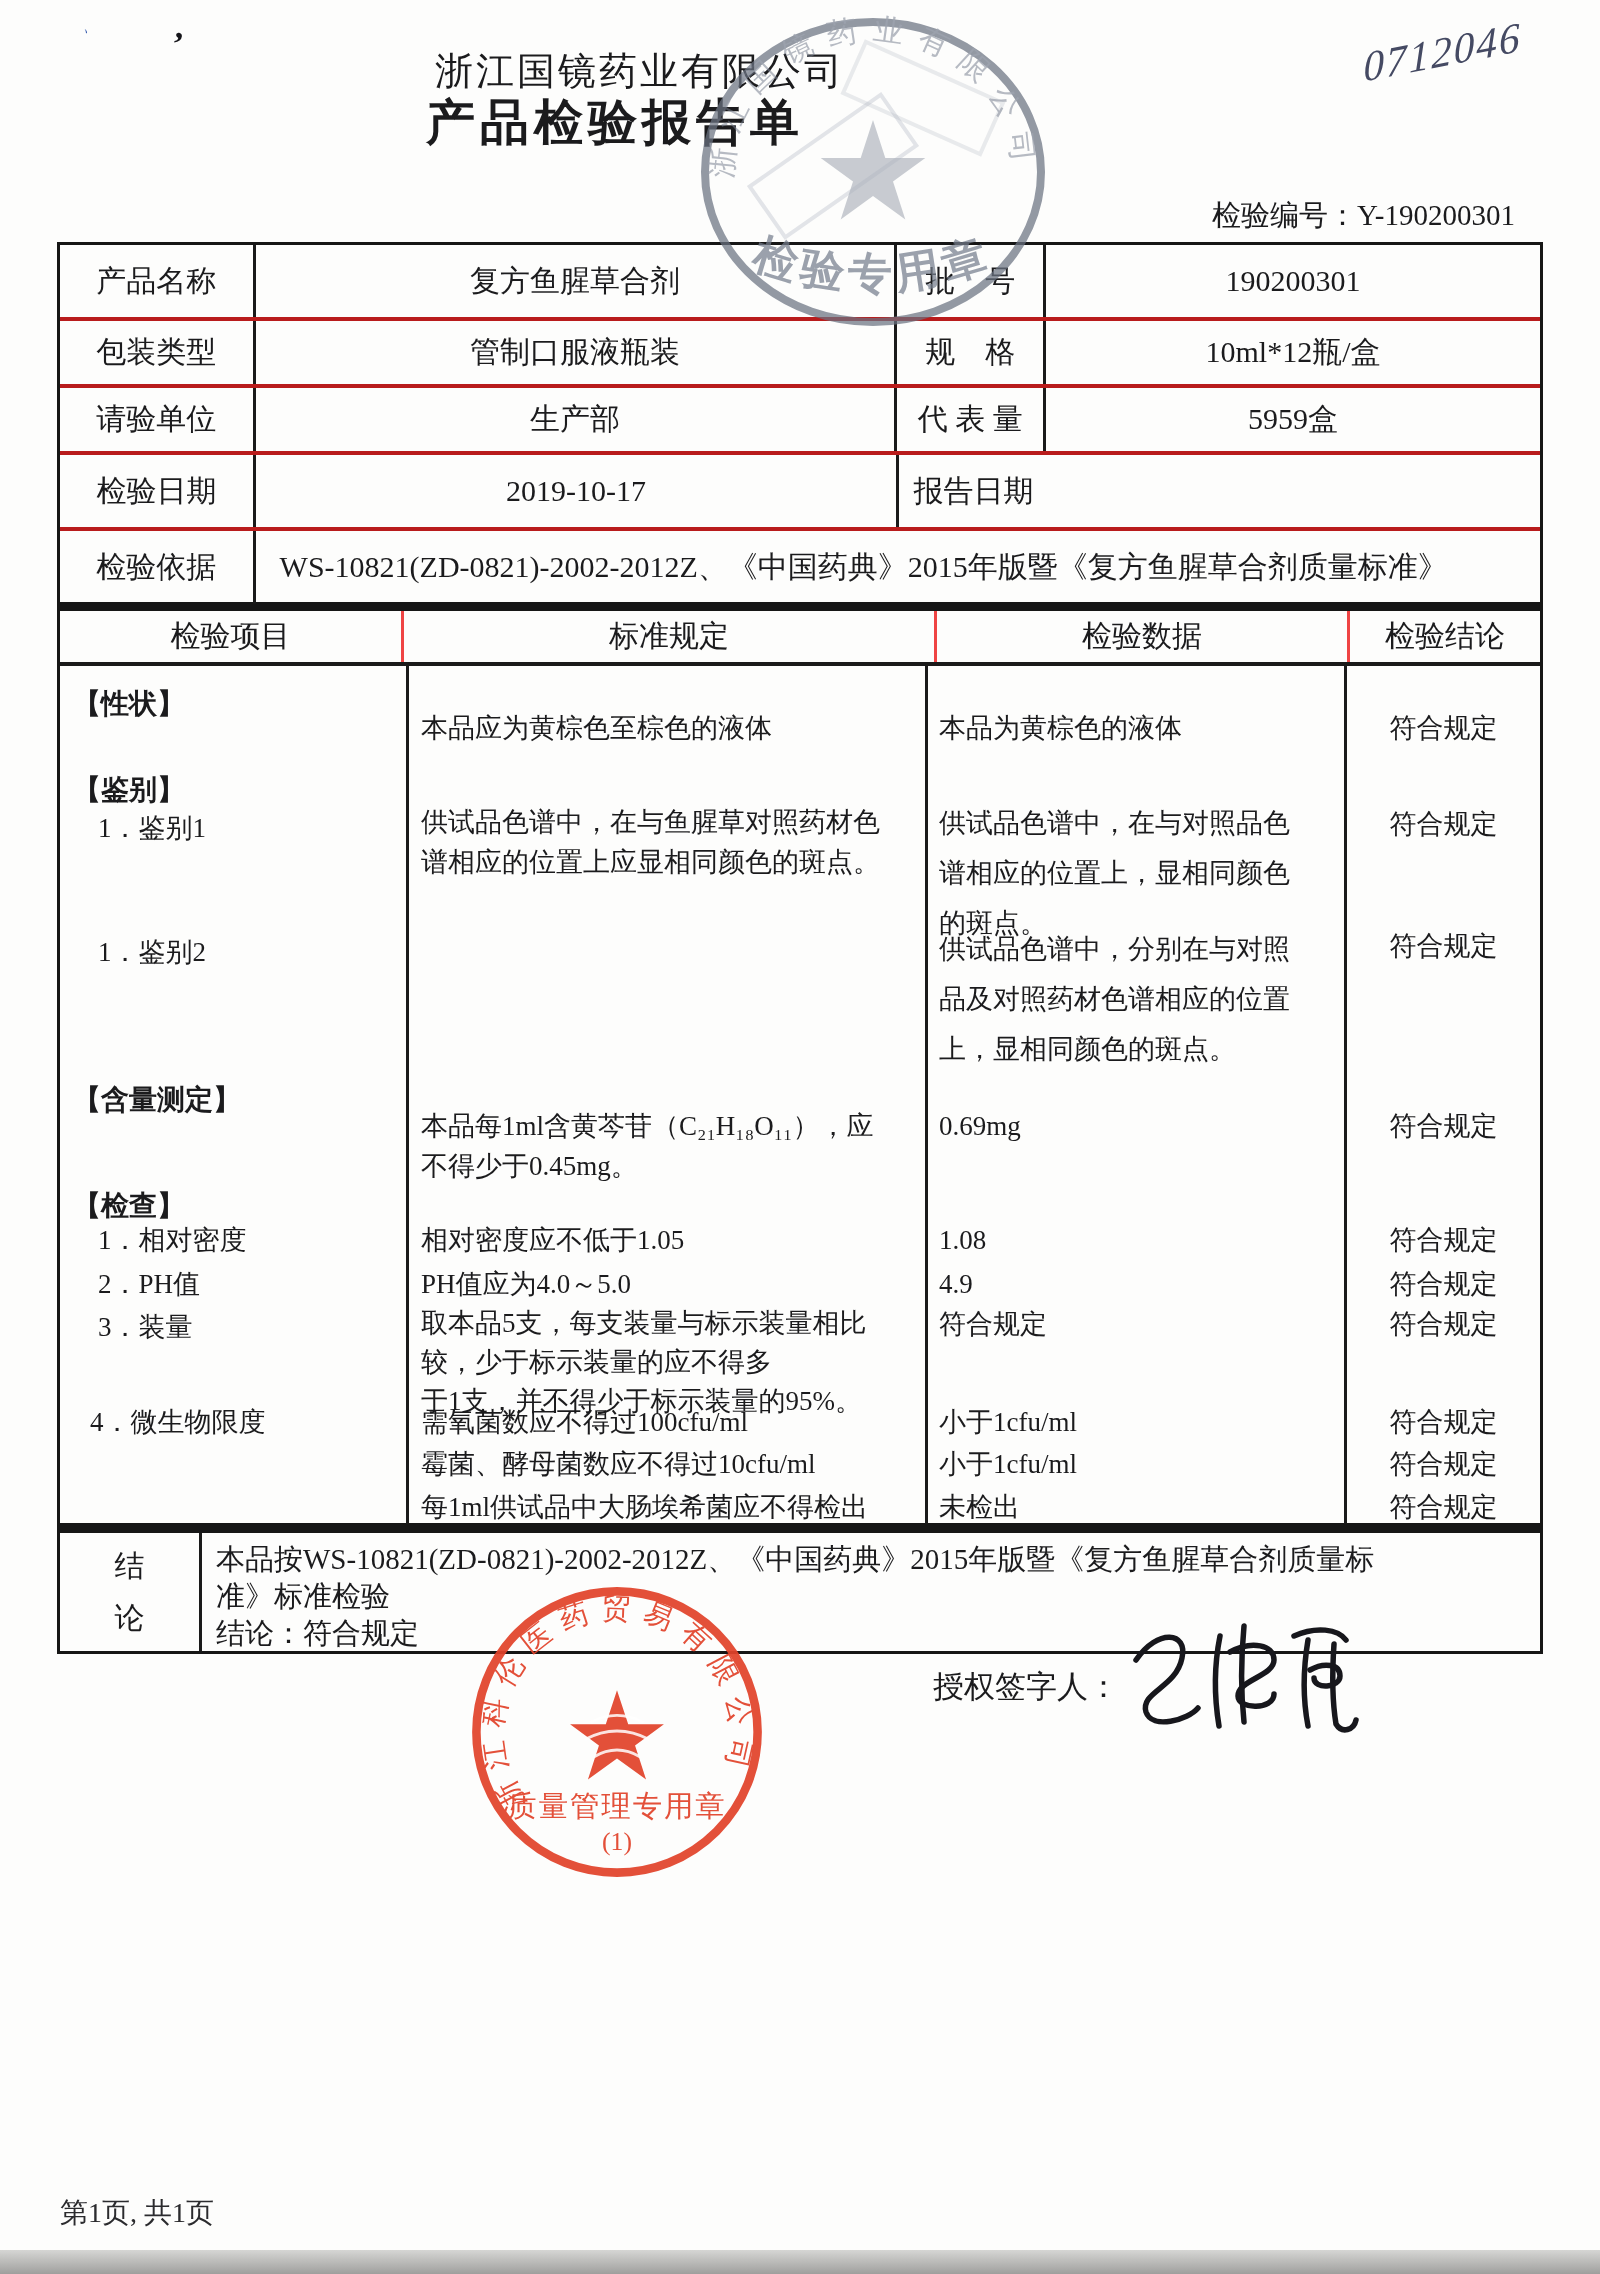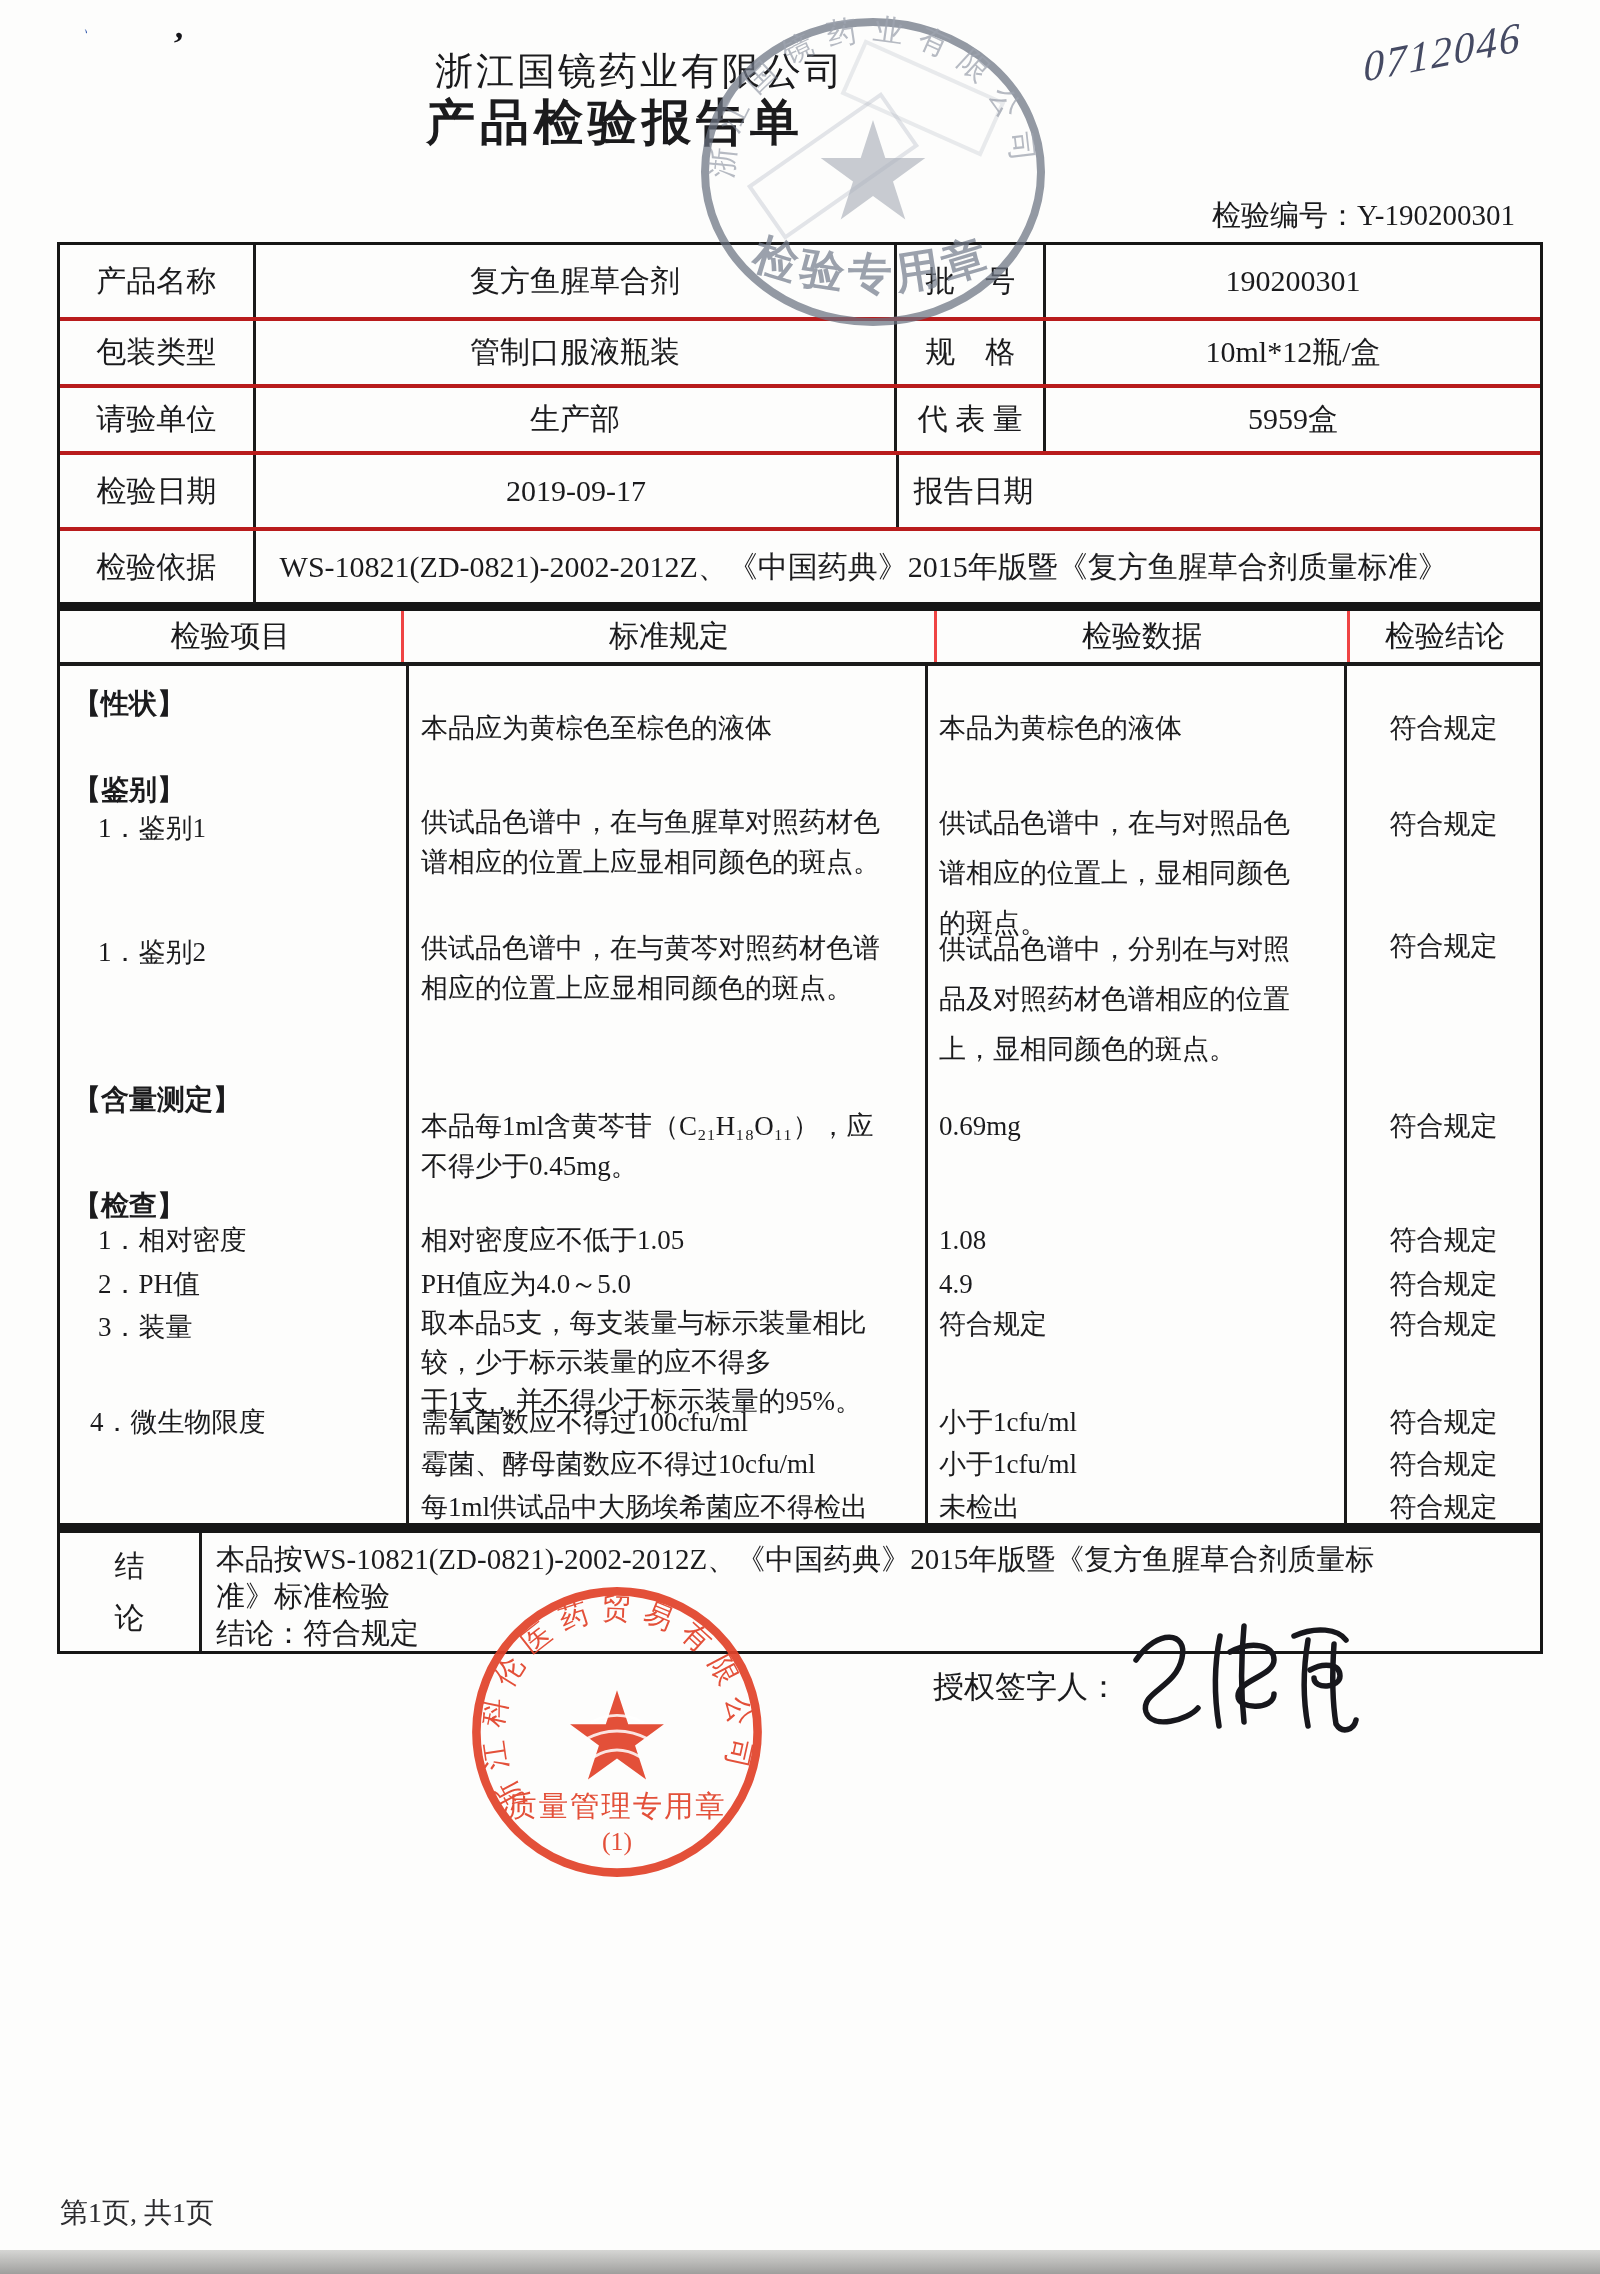--- a/index.html
+++ b/index.html
@@ -133,21 +133,21 @@
     <div class="info-cell w-v2">10ml*12瓶/盒</div>
   </div>
   <div class="info-row h-r3">
     <div class="info-cell w-l1">请验单位</div>
     <div class="info-cell w-v1">生产部</div>
     <div class="info-cell w-l2">代 表 量</div>
     <div class="info-cell w-v2">5959盒</div>
   </div>
   <div class="info-row h-r4">
     <div class="info-cell w-l1">检验日期</div>
-    <div class="info-cell w-v1">2019-09-17</div>
+    <div class="info-cell w-v1">2019-10-17</div>
     <div class="info-cell w-l2">报告日期</div>
   </div>
   <div class="info-row h-r5">
     <div class="info-cell w-l1">检验依据</div>
     <div class="info-cell w-basis">WS-10821(ZD-0821)-2002-2012Z、《中国药典》2015年版暨《复方鱼腥草合剂质量标准》</div>
   </div>
 </div>
 
 <div class="abs result-table">
   <div class="result-head">
@@ -169,22 +169,20 @@
     <span class="tcell sec" style="left:13px;top:106px;">【鉴别】</span>
     <span class="tcell" style="left:38px;top:144px;">1．鉴别1</span>
     <span class="tcell col2 pre" style="top:136px;line-height:40px;">供试品色谱中，在与鱼腥草对照药材色
 谱相应的位置上应显相同颜色的斑点。</span>
     <span class="tcell col3 pre" style="top:132px;line-height:50px;">供试品色谱中，在与对照品色
 谱相应的位置上，显相同颜色
 的斑点。</span>
     <span class="tcell col4" style="top:140px;">符合规定</span>
 
     <span class="tcell" style="left:38px;top:268px;">1．鉴别2</span>
-    <span class="tcell col2 pre" style="top:262px;line-height:40px;">供试品色谱中，在与黄芩对照药材色谱
-相应的位置上应显相同颜色的斑点。</span>
     <span class="tcell col3 pre" style="top:258px;line-height:50px;">供试品色谱中，分别在与对照
 品及对照药材色谱相应的位置
 上，显相同颜色的斑点。</span>
     <span class="tcell col4" style="top:262px;">符合规定</span>
 
     <span class="tcell sec" style="left:13px;top:416px;">【含量测定】</span>
     <span class="tcell col2 pre" style="top:440px;line-height:40px;">本品每1ml含黄芩苷（C₂₁H₁₈O₁₁），应
 不得少于0.45mg。</span>
     <span class="tcell col3" style="top:442px;">0.69mg</span>
     <span class="tcell col4" style="top:442px;">符合规定</span>

